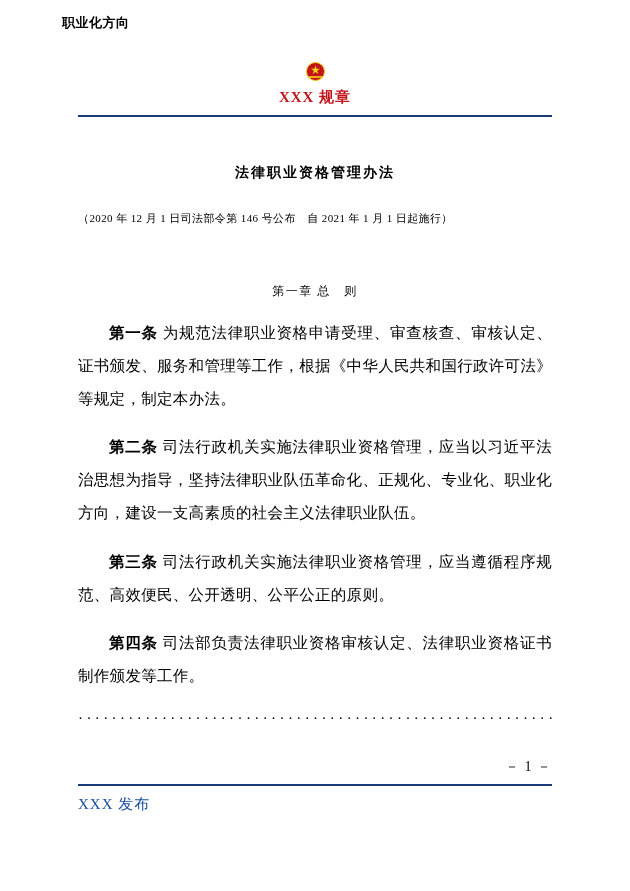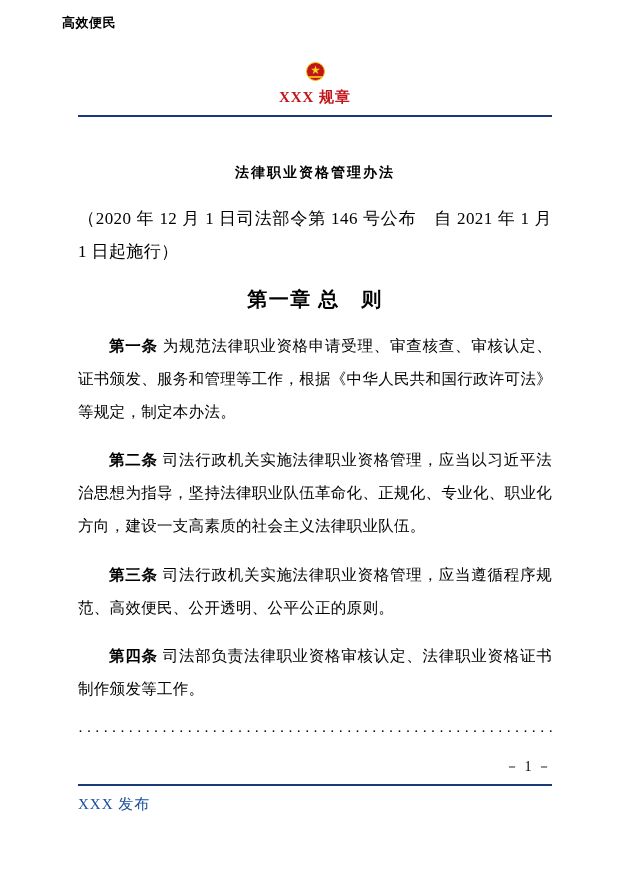--- a/index.html
+++ b/index.html
@@ -74,33 +74,33 @@
     text-align: center;
     font-size: 14px;
     font-weight: bold;
     letter-spacing: 2px;
     margin-top: 47px;
     font-family: "Liberation Serif", "DejaVu Serif", serif;
   }
 
   .subtitle {
     margin-top: 20px;
-    font-size: 17px;
+    font-size: 11px;
     line-height: 33px;
     text-align: justify;
     text-align-last: left;
     letter-spacing: 0.4px;
   }
 
   .chapter {
     text-align: center;
-    font-size: 20px;
-    font-weight: bold;
+    font-size: 12px;
+    font-weight: normal;
     letter-spacing: 1.5px;
-    margin-top: 18px;
+    margin-top: 48px;
   }
 
   .para {
     font-size: 15.5px;
     line-height: 33px;
     text-indent: 31px;
     text-align: justify;
     letter-spacing: 0.3px;
   }
   .para .art {
@@ -146,21 +146,21 @@
     font-size: 15px;
     font-weight: normal;
     letter-spacing: 1px;
   }
 </style>
 </head>
 <body>
 
 <div class="page">
 
-  <div class="download-tag">高效便民</div>
+  <div class="download-tag">职业化方向</div>
 
   <div class="doc">
 
     <div class="doc-header">
       <span class="emblem">
         <svg width="19" height="19" viewBox="0 0 19 19" aria-hidden="true">
           <circle cx="9.5" cy="9.5" r="9" fill="#c2151b" stroke="#f2c200" stroke-width="1"></circle>
           <polygon fill="#f7d417" points="9.5,3.4 10.6,6.7 14,6.7 11.2,8.7 12.3,12 9.5,10 6.7,12 7.8,8.7 5,6.7 8.4,6.7"></polygon>
           <rect x="2.6" y="14.2" width="13.8" height="1.6" fill="#f7d417"></rect>
         </svg>

